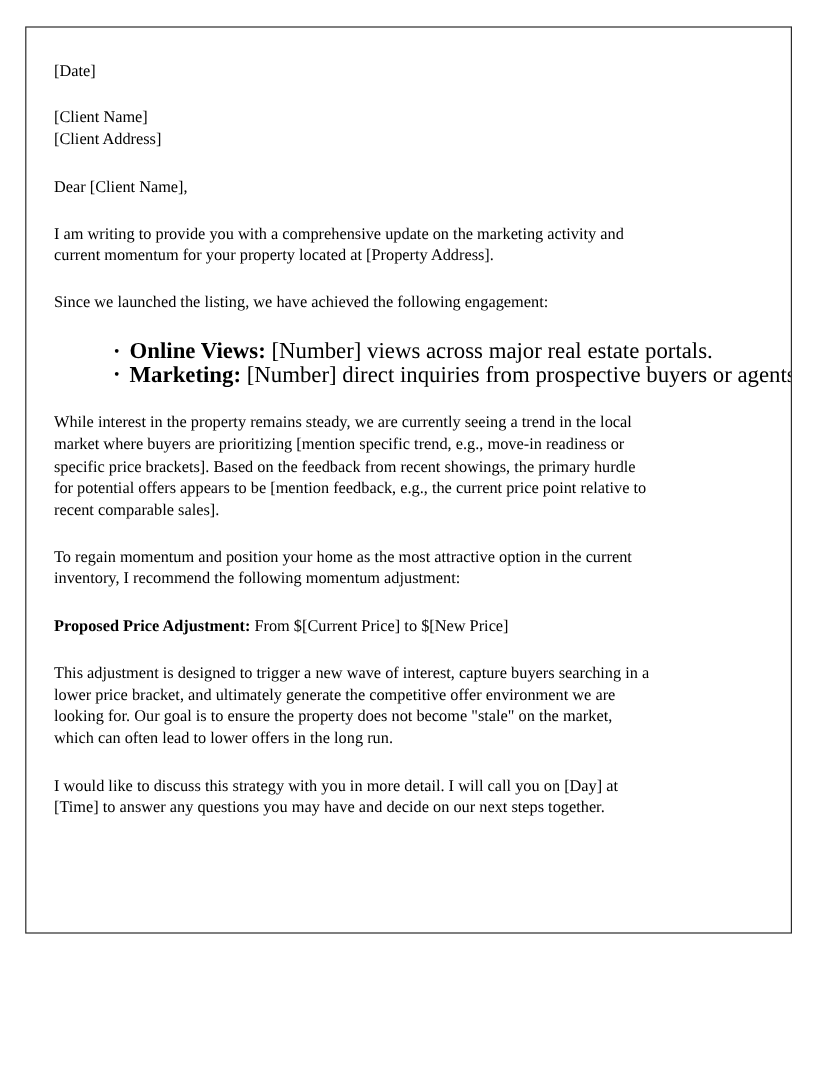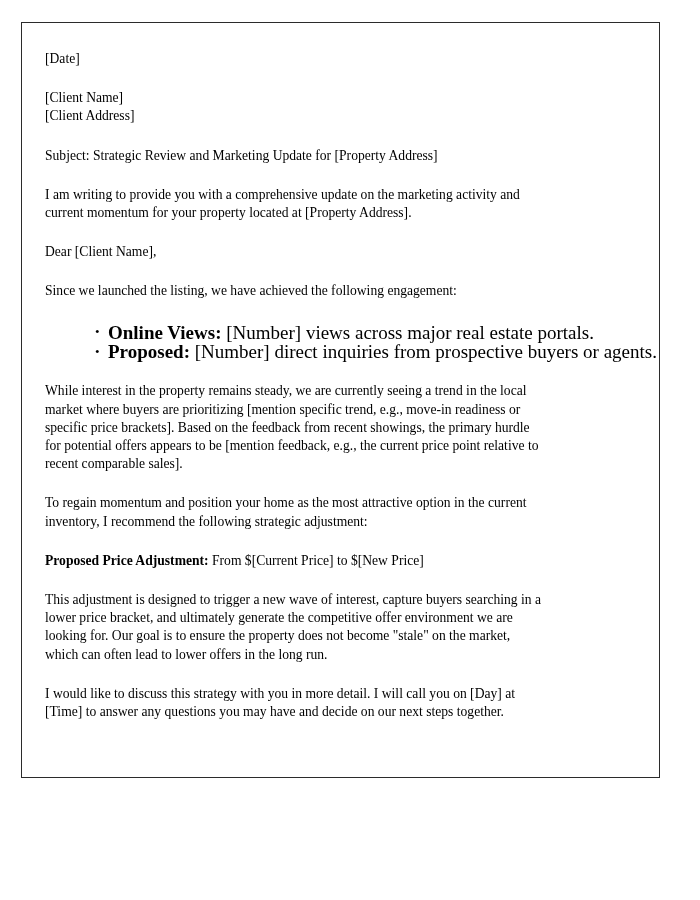--- a/index.html
+++ b/index.html
@@ -76,57 +76,54 @@
 
     <div class="block first">
       <span class="line">[Date]</span>
     </div>
 
     <div class="block gap-md">
       <span class="line">[Client Name]</span>
       <span class="line">[Client Address]</span>
     </div>
 
+
     <div class="block gap-md">
-      <span class="line">Subject: Strategic Review and Marketing Update for [Property Address]</span>
+      <span class="line">Dear [Client Name],</span>
     </div>
 
     <div class="block gap-md">
       <span class="line">I am writing to provide you with a comprehensive update on the marketing activity and</span>
       <span class="line">current momentum for your property located at [Property Address].</span>
-    </div>
-
-    <div class="block gap-md">
-      <span class="line">Dear [Client Name],</span>
     </div>
 
     <div class="block gap-md">
       <span class="line">Since we launched the listing, we have achieved the following engagement:</span>
     </div>
 
     <ul class="bullets">
       <li>
         <b>Online Views:</b><span> </span><span>[Number] views across major real estate portals.</span>
       </li>
       <li>
-        <b>Proposed:</b><span> </span><span>[Number] direct inquiries from prospective buyers or agents.</span>
+        <b>Marketing:</b><span> </span><span>[Number] direct inquiries from prospective buyers or agents.</span>
       </li>
     </ul>
 
     <div class="block gap-md">
       <span class="line">While interest in the property remains steady, we are currently seeing a trend in the local</span>
       <span class="line">market where buyers are prioritizing [mention specific trend, e.g., move-in readiness or</span>
       <span class="line">specific price brackets]. Based on the feedback from recent showings, the primary hurdle</span>
       <span class="line">for potential offers appears to be [mention feedback, e.g., the current price point relative to</span>
       <span class="line">recent comparable sales].</span>
     </div>
 
     <div class="block gap-md">
       <span class="line">To regain momentum and position your home as the most attractive option in the current</span>
-      <span class="line">inventory, I recommend the following strategic adjustment:</span>
+      <span class="line">inventory, I recommend the following momentum adjustment:</span>
     </div>
 
     <div class="block gap-md">
       <span class="line"><b>Proposed Price Adjustment:</b><span> From $[Current Price] to $[New Price]</span></span>
     </div>
 
     <div class="block gap-md">
       <span class="line">This adjustment is designed to trigger a new wave of interest, capture buyers searching in a</span>
       <span class="line">lower price bracket, and ultimately generate the competitive offer environment we are</span>
       <span class="line">looking for. Our goal is to ensure the property does not become "stale" on the market,</span>

